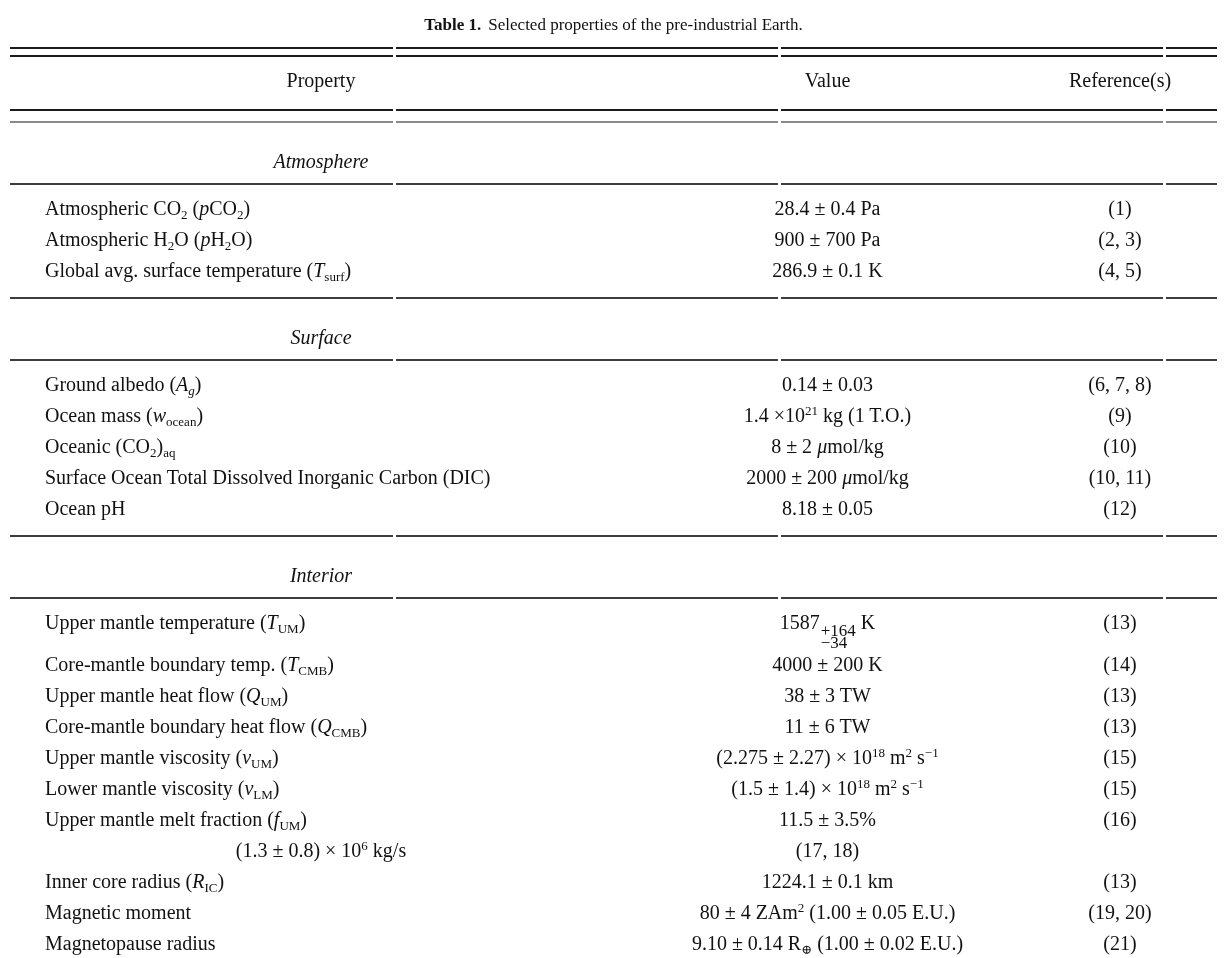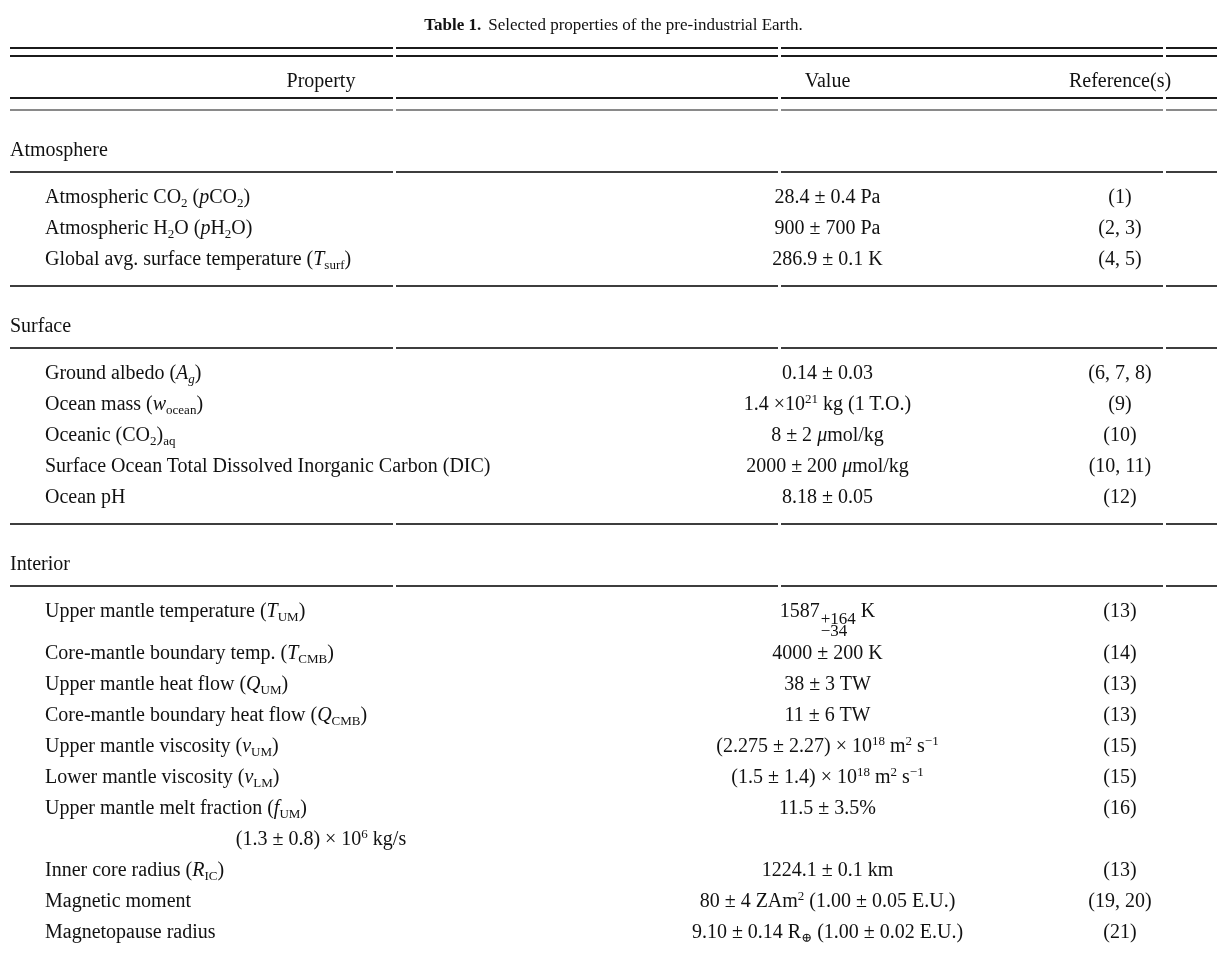--- a/index.html
+++ b/index.html
@@ -51,29 +51,29 @@
   #rule-head-b { margin-top: 10px; }
 
   .row {
     display: grid;
     grid-template-columns: 622px 391px 194px;
     margin-left: 10px;
     width: 1207px;
     font-size: 20px;
     line-height: 31px;
   }
-  .head-row { height: 40px; line-height: 47px; }
+  .head-row { height: 52px; line-height: 47px; }
   .head-row .c { text-align: center; }
 
   .c.prop { text-align: left; padding-left: 35px; }
   .c.val  { text-align: center; }
   .c.ref  { text-align: center; }
 
   .section-head { margin-top: 22px; margin-bottom: 6px; height: 32px; line-height: 32px; }
-  .section-head .c.prop { padding-left: 0; }
+  .section-head .c.prop { text-align: center; padding-left: 0; font-style: italic; }
 
   .sec-body { padding: 8px 0 11px 0; }
   #sections .sec-body:last-child { padding-bottom: 5px; }
 
   sub, sup { font-size: 13px; line-height: 0; }
   sub { vertical-align: -4px; }
   sup { vertical-align: 7px; margin-top: 9px; }
 
   
   .ss {
@@ -205,20 +205,21 @@
         <div class="c val">(1.5 ± 1.4) × 10<sup>18</sup> m<sup>2</sup> s<sup>−1</sup></div>
         <div class="c ref">(15)</div>
       </div>
       <div class="row">
         <div class="c prop">Upper mantle melt fraction (<i>f</i><sub>UM</sub>)</div>
         <div class="c val">11.5 ± 3.5%</div>
         <div class="c ref">(16)</div>
       </div>
       <div class="row">
         <div class="c val">(1.3 ± 0.8) × 10<sup>6</sup> kg/s</div>
+        <div class="c ref">(17, 18)</div>
       </div>
       <div class="row">
         <div class="c prop">Inner core radius (<i>R</i><sub>IC</sub>)</div>
         <div class="c val">1224.1 ± 0.1 km</div>
         <div class="c ref">(13)</div>
       </div>
       <div class="row">
         <div class="c prop">Magnetic moment</div>
         <div class="c val">80 ± 4 ZAm<sup>2</sup> (1.00 ± 0.05 E.U.)</div>
         <div class="c ref">(19, 20)</div>

